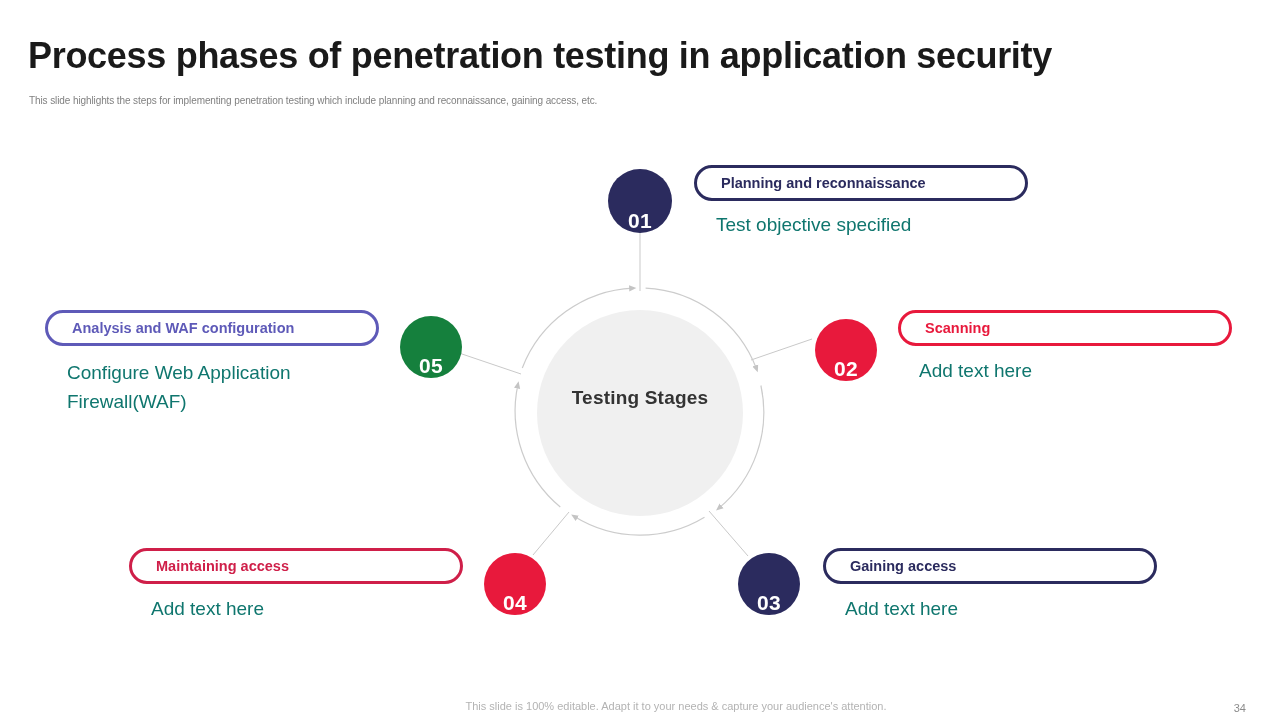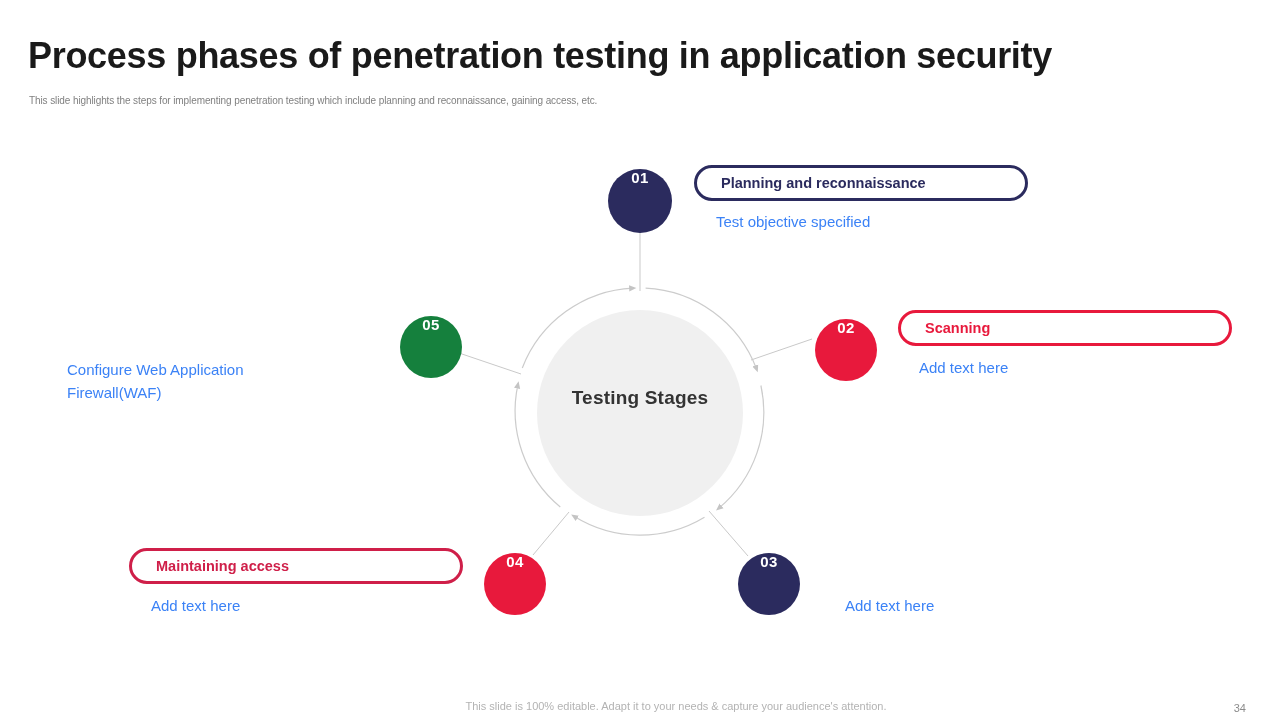--- a/index.html
+++ b/index.html
@@ -64,24 +64,24 @@
     color: #333333;
     line-height: 1.38;
     letter-spacing: 0.2px;
   }
 
   
   .badge {
     position: absolute;
     border-radius: 50%;
     display: flex;
-    align-items: flex-start;
+    align-items: flex-end;
     justify-content: center;
     color: #ffffff;
-    font-size: 15px;
+    font-size: 21px;
     font-weight: bold;
     letter-spacing: 0.4px;
   }
 
   
   .pill {
     position: absolute;
     box-sizing: border-box;
     height: 36px;
     border-radius: 18px;
@@ -92,22 +92,22 @@
   }
   .pill-label {
     font-size: 14.5px;
     font-weight: bold;
     color: #2b2b5e;
     padding-left: 24px;
     white-space: nowrap;
   }
   .desc {
     position: absolute;
-    font-size: 15px;
-    color: #3b82f6;
+    font-size: 19px;
+    color: #0f766e;
     line-height: 1.55;
     white-space: pre-line;
   }
 
   
   .footer-note {
     position: absolute;
     left: 0;
     top: 700px;
     width: 1280px;
@@ -173,32 +173,38 @@
     <span>02</span>
   </div>
   <div class="pill" style="left:898px; top:310px; width:334px; border-color:#e8193c;">
     <span class="pill-label" style="color:#e8193c;">Scanning</span>
   </div>
   <div class="desc" style="left:919px; top:356px;">Add text here</div>
 
   <div class="badge" style="left:738px; top:553px; width:62px; height:62px; background:#2b2b5e;">
     <span>03</span>
   </div>
+  <div class="pill" style="left:823px; top:548px; width:334px; border-color:#2b2b5e;">
+    <span class="pill-label" style="color:#2b2b5e;">Gaining access</span>
+  </div>
   <div class="desc" style="left:845px; top:594px;">Add text here</div>
 
   <div class="badge" style="left:484px; top:553px; width:62px; height:62px; background:#e8193c;">
     <span>04</span>
   </div>
   <div class="pill" style="left:129px; top:548px; width:334px; border-color:#cf1f49;">
     <span class="pill-label" style="color:#cf1f49;">Maintaining access</span>
   </div>
   <div class="desc" style="left:151px; top:594px;">Add text here</div>
 
   <div class="badge" style="left:400px; top:316px; width:62px; height:62px; background:#15803d;">
     <span>05</span>
   </div>
+  <div class="pill" style="left:45px; top:310px; width:334px; border-color:#5e5ab8;">
+    <span class="pill-label" style="color:#5e5ab8;">Analysis and WAF configuration</span>
+  </div>
   <div class="desc" style="left:67px; top:358px;">Configure Web Application
 Firewall(WAF)</div>
 
 </div>
 
 <div class="footer-note">This slide is 100% editable. Adapt it to your needs &amp; capture your audience's attention.</div>
 <div class="page-num">34</div>
 
 </body></html>

